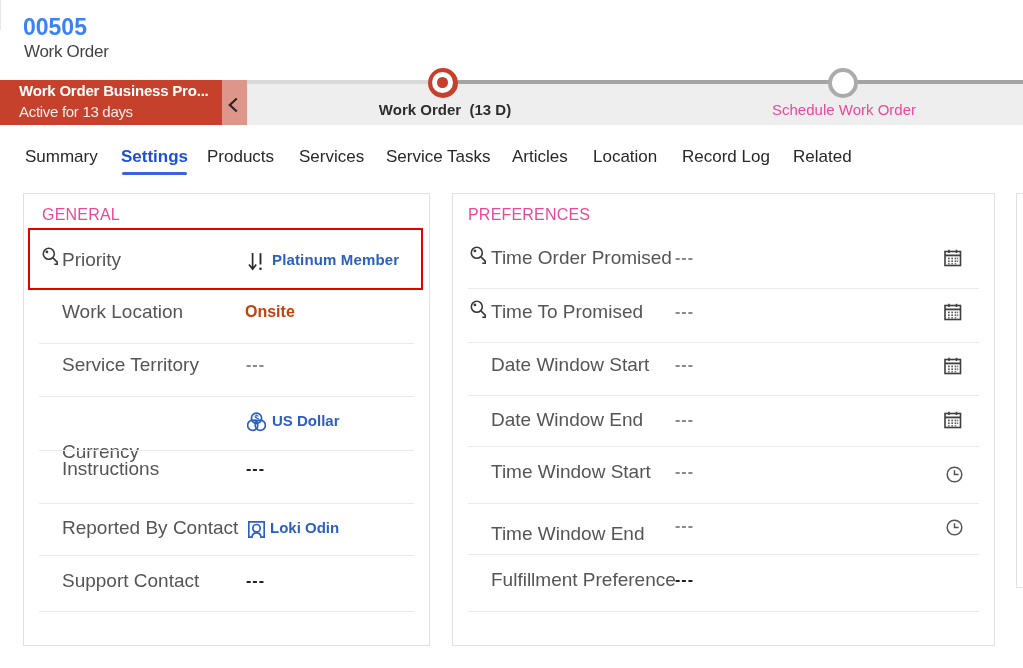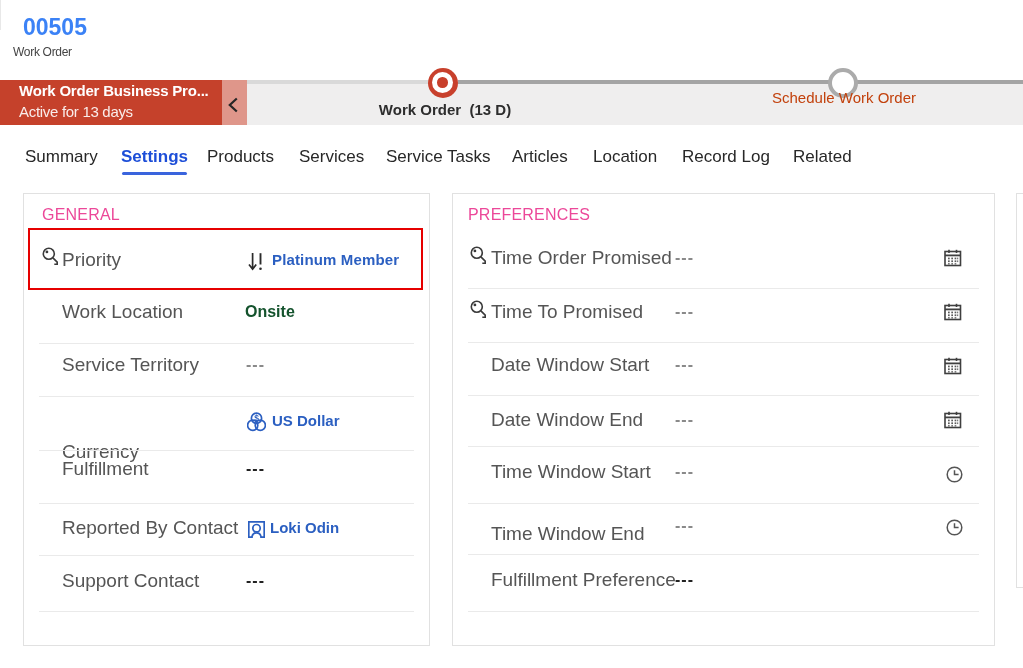--- a/index.html
+++ b/index.html
@@ -1,55 +1,55 @@
 <!DOCTYPE html>
 <html><head>
 <meta charset="utf-8">
 <style>
   * { margin:0; padding:0; box-sizing:border-box; }
   html,body { width:1023px; height:668px; background:#fff; font-family:"Liberation Sans",sans-serif; overflow:hidden; }
   .abs { position:absolute; }
   .lbl { position:absolute; font-size:19px; color:#555; line-height:20px; }
-  .val { position:absolute; font-size:16px; font-weight:bold; color:#14532d; line-height:20px; }
+  .val { position:absolute; font-size:16px; font-weight:bold; color:#c2410c; line-height:20px; }
   .dash { position:absolute; font-size:16px; font-weight:bold; color:#8a8a8a; line-height:20px; letter-spacing:1px; }
   .dashb { position:absolute; font-size:16px; font-weight:bold; color:#222; line-height:20px; letter-spacing:1px; }
   .link { position:absolute; font-size:15px; font-weight:bold; color:#2b5fc1; line-height:20px; }
   .sep { position:absolute; height:1px; background:#eaeaea; }
   .card { position:absolute; background:#fff; border:1px solid #e1e1e1; }
   .ctitle { position:absolute; font-size:16px; color:#ec4899; line-height:20px; letter-spacing:0.2px; }
   .tab { position:absolute; font-size:17px; color:#282828; line-height:22px; top:146px; }
   svg { position:absolute; }
 </style>
 </head>
 <body>
 
 <div class="abs" style="left:0;top:0;width:1px;height:30px;background:#e8e8e8;"></div>
 
 <div class="abs" style="left:23px;top:14px;font-size:23px;font-weight:bold;color:#3b82f6;line-height:26px;">00505</div>
-<div class="abs" style="left:13px;top:42px;font-size:12px;color:#444;line-height:20px;letter-spacing:-0.3px;">Work Order</div>
+<div class="abs" style="left:24px;top:42px;font-size:17px;color:#444;line-height:20px;letter-spacing:-0.3px;">Work Order</div>
 
 <div class="abs" style="left:0;top:80px;width:1023px;height:45px;background:#efeeee;"></div>
 <div class="abs" style="left:0;top:80px;width:222px;height:45px;background:#c5412b;"></div>
 <div class="abs" style="left:222px;top:80px;width:25px;height:45px;background:#df968a;"></div>
 <svg style="left:226px;top:96px;" width="14" height="18" viewBox="0 0 14 18">
     <path d="M10.8 2.5 L3.8 9 L10.8 15.5" stroke="#262626" stroke-width="2.2" fill="none"></path>
   </svg>
 <div class="abs" style="left:19px;top:82px;font-size:15px;font-weight:bold;color:#fff;line-height:18px;letter-spacing:-0.2px;">Work Order Business Pro...</div>
 <div class="abs" style="left:19px;top:103px;font-size:15px;color:rgba(255,255,255,0.9);line-height:18px;letter-spacing:-0.3px;">Active for 13 days</div>
 
 <div class="abs" style="left:247px;top:80px;width:180.5px;height:3.5px;background:#d9d9d9;"></div>
 <div class="abs" style="left:457.5px;top:80px;width:565.5px;height:3.5px;background:#a4a4a4;"></div>
 
 <div class="abs" style="left:427.5px;top:67.5px;width:30px;height:30px;border-radius:50%;background:#c8402c;"></div>
 <div class="abs" style="left:432px;top:72px;width:21px;height:21px;border-radius:50%;background:#fff;"></div>
 <div class="abs" style="left:437.25px;top:77.25px;width:10.5px;height:10.5px;border-radius:50%;background:#c8402c;"></div>
 <div class="abs" style="left:445px;top:101px;transform:translateX(-50%);font-size:15px;font-weight:bold;color:#2d2d2d;line-height:18px;white-space:nowrap;">Work Order&nbsp; (13 D)</div>
 
 <div class="abs" style="left:828px;top:67.5px;width:30px;height:30px;border-radius:50%;background:#fff;border:4px solid #ababab;"></div>
-<div class="abs" style="left:844px;top:89px;transform:translateX(-50%);font-size:15px;color:#c2410c;line-height:18px;white-space:nowrap;">Schedule Work Order</div>
+<div class="abs" style="left:844px;top:101px;transform:translateX(-50%);font-size:15px;color:#ec4899;line-height:18px;white-space:nowrap;">Schedule Work Order</div>
 
 <div class="tab" style="left:25px;">Summary</div>
 <div class="tab" style="left:121px;font-weight:bold;color:#1d4ed8;">Settings</div>
 <div class="tab" style="left:207px;">Products</div>
 <div class="tab" style="left:299px;">Services</div>
 <div class="tab" style="left:386px;">Service Tasks</div>
 <div class="tab" style="left:512px;">Articles</div>
 <div class="tab" style="left:593px;">Location</div>
 <div class="tab" style="left:682px;">Record Log</div>
 <div class="tab" style="left:793px;">Related</div>
@@ -84,21 +84,21 @@
 <div class="lbl" style="left:62px;top:410px;margin-top:32px;">Currency</div>
 <svg style="left:247px;top:412px;" width="19" height="20" viewBox="0 0 19 20">
     <circle cx="9.5" cy="6.3" r="5.1" fill="none" stroke="#2b5fc1" stroke-width="1.7"></circle>
     <circle cx="5.7" cy="13.2" r="5.1" fill="none" stroke="#2b5fc1" stroke-width="1.7"></circle>
     <circle cx="13.3" cy="13.2" r="5.1" fill="none" stroke="#2b5fc1" stroke-width="1.7"></circle>
     <text x="9.5" y="9.3" font-size="8.5" font-weight="bold" fill="#2b5fc1" text-anchor="middle" font-family="Liberation Sans">$</text>
   </svg>
 <div class="link" style="left:272px;top:411px;">US Dollar</div>
 <div class="sep" style="left:39px;top:450px;width:375px;"></div>
 
-<div class="lbl" style="left:62px;top:459px;">Fulfillment</div>
+<div class="lbl" style="left:62px;top:459px;">Instructions</div>
 <div class="dashb" style="left:246px;top:459px;">---</div>
 <div class="sep" style="left:39px;top:503px;width:375px;"></div>
 
 <div class="lbl" style="left:62px;top:518px;">Reported By Contact</div>
 <svg style="left:248px;top:521px;" width="17" height="17" viewBox="0 0 17 17">
     <path d="M13 16.2 L16.2 16.2 L16.2 0.8 L0.8 0.8 L0.8 16.2 L4 16.2" fill="none" stroke="#2b5fc1" stroke-width="1.7"></path>
     <circle cx="8.5" cy="7.2" r="3.7" fill="none" stroke="#2b5fc1" stroke-width="1.7"></circle>
     <path d="M4 17 L4 15.6 A4.6 4.6 0 0 1 13 15.6 L13 17" fill="none" stroke="#2b5fc1" stroke-width="1.7"></path>
   </svg>
 <div class="link" style="left:270px;top:518px;">Loki Odin</div>

